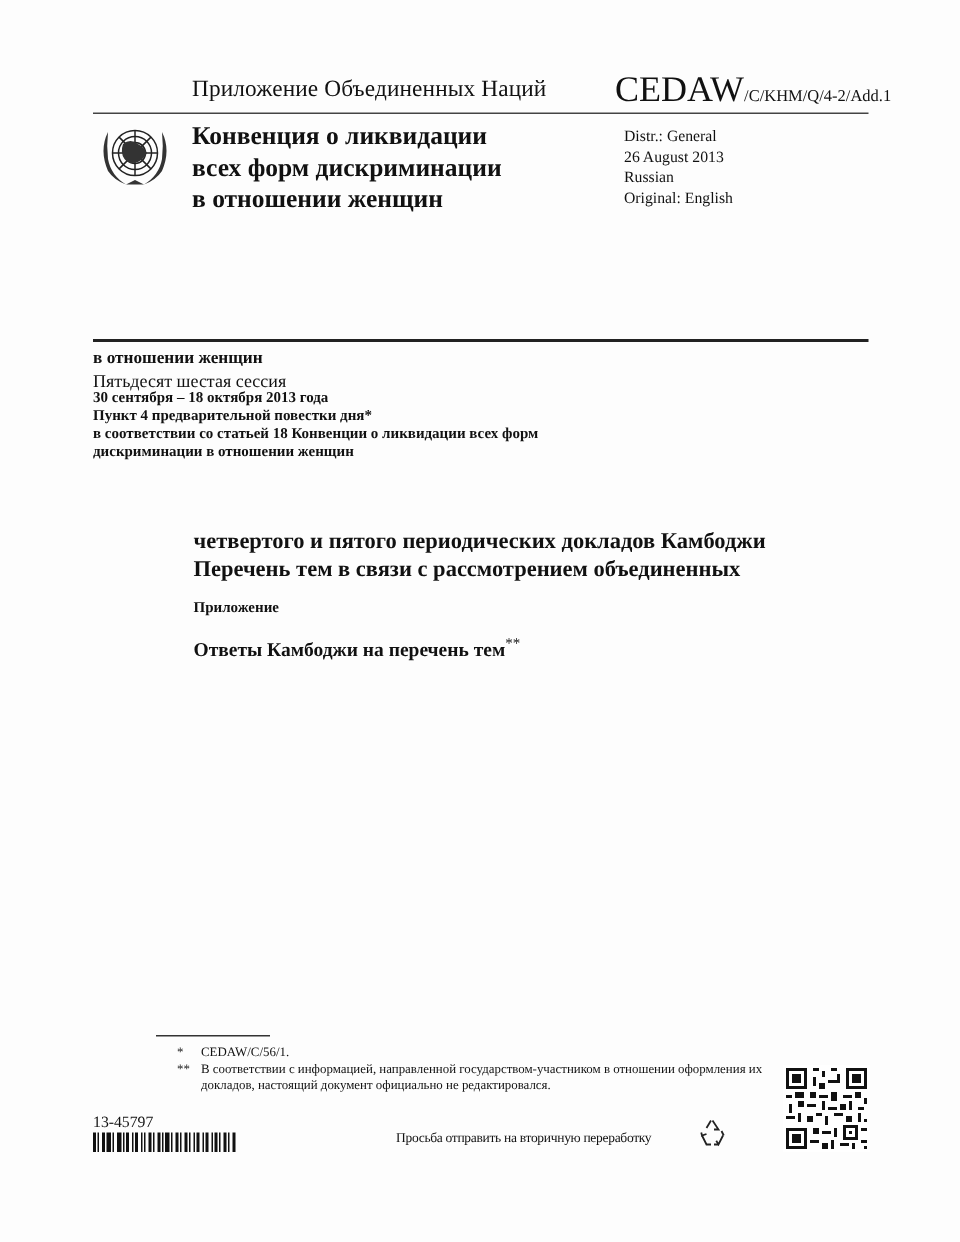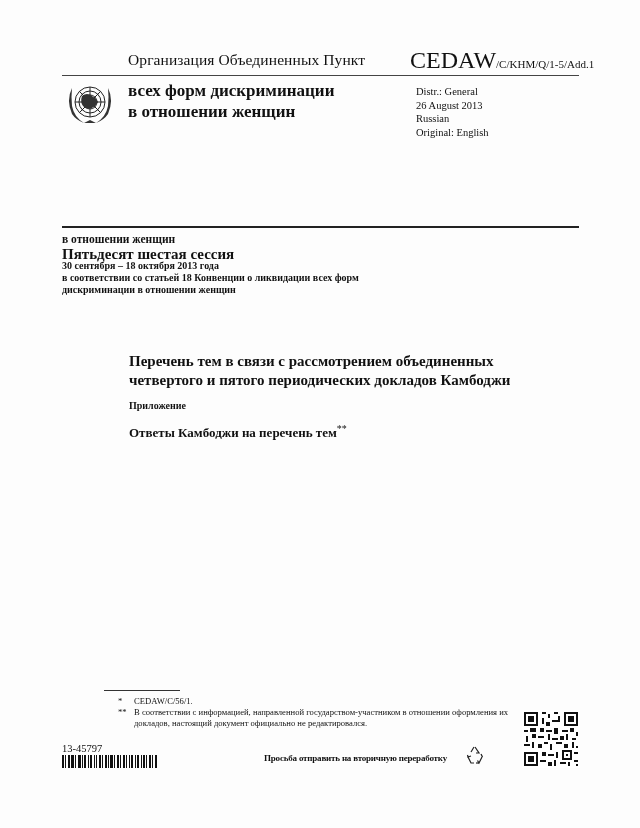--- a/index.html
+++ b/index.html
@@ -8,43 +8,43 @@
     .org-name { left: 128px; top: 51px; font-size: 15.5px; letter-spacing: 0.1px; }
     .symbol-big { left: 410px; top: 47px; font-size: 24px; line-height: 26px; white-space: nowrap; }
     .symbol-big .suffix { font-size: 11px; }
     .rule-top { left: 62px; top: 75px; width: 517px; height: 1px; background: #444; }
     .emblem { left: 62px; top: 80px; width: 56px; height: 46px; }
     .conv-title { left: 128px; top: 80px; font-size: 17px; font-weight: bold; line-height: 21px; }
     .distr { left: 416px; top: 85px; font-size: 10.5px; line-height: 13.5px; }
     .rule-thick { left: 62px; top: 226px; width: 517px; height: 2px; background: #222; }
     .committee { left: 62px; top: 233px; width: 320px; }
     .committee .c-title { font-size: 11.5px; font-weight: bold; line-height: 13.5px; }
-    .committee .c-session { font-size: 15px; font-weight: bold; line-height: 12px; margin-top: 1px; }
+    .committee .c-session { font-size: 12px; font-weight: normal; line-height: 12px; margin-top: 1px; }
     .committee .c-line { font-size: 10px; line-height: 12px; font-weight: bold; }
     .main-title { left: 129px; top: 352px; font-size: 15px; font-weight: bold; line-height: 18.5px; width: 400px; }
     .annex { left: 129px; top: 400px; font-size: 10px; font-weight: bold; }
     .answers { left: 129px; top: 425px; font-size: 13px; font-weight: bold; }
     .answers .star { font-weight: normal; font-size: 10px; vertical-align: super; line-height: 0; }
     .fn-rule { left: 104px; top: 690px; width: 76px; height: 1px; background: #333; }
     .footnotes { left: 118px; top: 696px; width: 400px; font-size: 8.6px; line-height: 11px; }
     .fn { display: flex; }
     .fn .mark { width: 16px; flex-shrink: 0; text-align: left; }
     .doc-num { left: 62px; top: 743px; font-size: 10.5px; }
     .barcode { left: 62px; top: 755px; width: 110px; height: 13px; display: flex; align-items: stretch; }
     .barcode span { background: #111; display: block; }
-    .recycle-text { left: 264px; top: 753px; font-size: 9px; font-weight: bold; letter-spacing: -0.2px; }
+    .recycle-text { left: 264px; top: 753px; font-size: 9px; font-weight: normal; letter-spacing: -0.2px; }
     .recycle-icon { left: 465px; top: 745px; width: 20px; height: 20px; }
     .qr { left: 522px; top: 710px; width: 58px; height: 58px; }
   </style>
 </head>
 <body>
 
-<div class="abs org-name">Организация Объединенных Пункт</div>
-
-<div class="abs symbol-big"><span>CEDAW</span><span class="suffix">/C/KHM/Q/1-5/Add.1</span></div>
+<div class="abs org-name">Приложение Объединенных Наций</div>
+
+<div class="abs symbol-big"><span>CEDAW</span><span class="suffix">/C/KHM/Q/4-2/Add.1</span></div>
 
 <div class="abs rule-top"></div>
 
 <div class="abs emblem">
   <svg width="56" height="46" viewBox="0 0 56 46">
     <g fill="none" stroke="#222" stroke-width="1">
       <circle cx="28" cy="22" r="15"></circle>
       <circle cx="28" cy="22" r="11"></circle>
       <circle cx="28" cy="22" r="7"></circle>
       <circle cx="28" cy="22" r="3"></circle>
@@ -56,44 +56,46 @@
     <path d="M20 16 q5 -4 10 0 q4 2 6 6 q-2 4 -6 6 q-6 2 -9 -2 q-3 -4 -1 -10z" fill="#333"></path>
     <g fill="#333">
       <path d="M10 8 q-6 12 0 26 q4 6 12 9 q-10 -6 -12 -17 q-1 -9 0 -18z"></path>
       <path d="M46 8 q6 12 0 26 q-4 6 -12 9 q10 -6 12 -17 q1 -9 0 -18z"></path>
       <path d="M22 43 l6 -3 l6 3 z"></path>
     </g>
   </svg>
 </div>
 
 <div class="abs conv-title">
+  <div>Конвенция о ликвидации</div>
   <div>всех форм дискриминации</div>
   <div>в отношении женщин</div>
 </div>
 
 <div class="abs distr">
   <div>Distr.: General</div>
   <div>26 August 2013</div>
   <div>Russian</div>
   <div>Original: English</div>
 </div>
 
 <div class="abs rule-thick"></div>
 
 <div class="abs committee">
   <div class="c-title">в отношении женщин</div>
   <div class="c-session">Пятьдесят шестая сессия</div>
   <div class="c-line">30 сентября – 18 октября 2013 года</div>
+  <div class="c-line">Пункт 4 предварительной повестки дня*</div>
   <div class="c-line">в соответствии со статьей 18 Конвенции о ликвидации всех форм</div>
   <div class="c-line">дискриминации в отношении женщин</div>
 </div>
 
 <div class="abs main-title">
+  <div>четвертого и пятого периодических докладов Камбоджи</div>
   <div>Перечень тем в связи с рассмотрением объединенных</div>
-  <div>четвертого и пятого периодических докладов Камбоджи</div>
 </div>
 
 <div class="abs annex">Приложение</div>
 
 <div class="abs answers"><span>Ответы Камбоджи на перечень тем</span><span class="star">**</span></div>
 
 <div class="abs fn-rule"></div>
 
 <div class="abs footnotes">
   <div class="fn">

